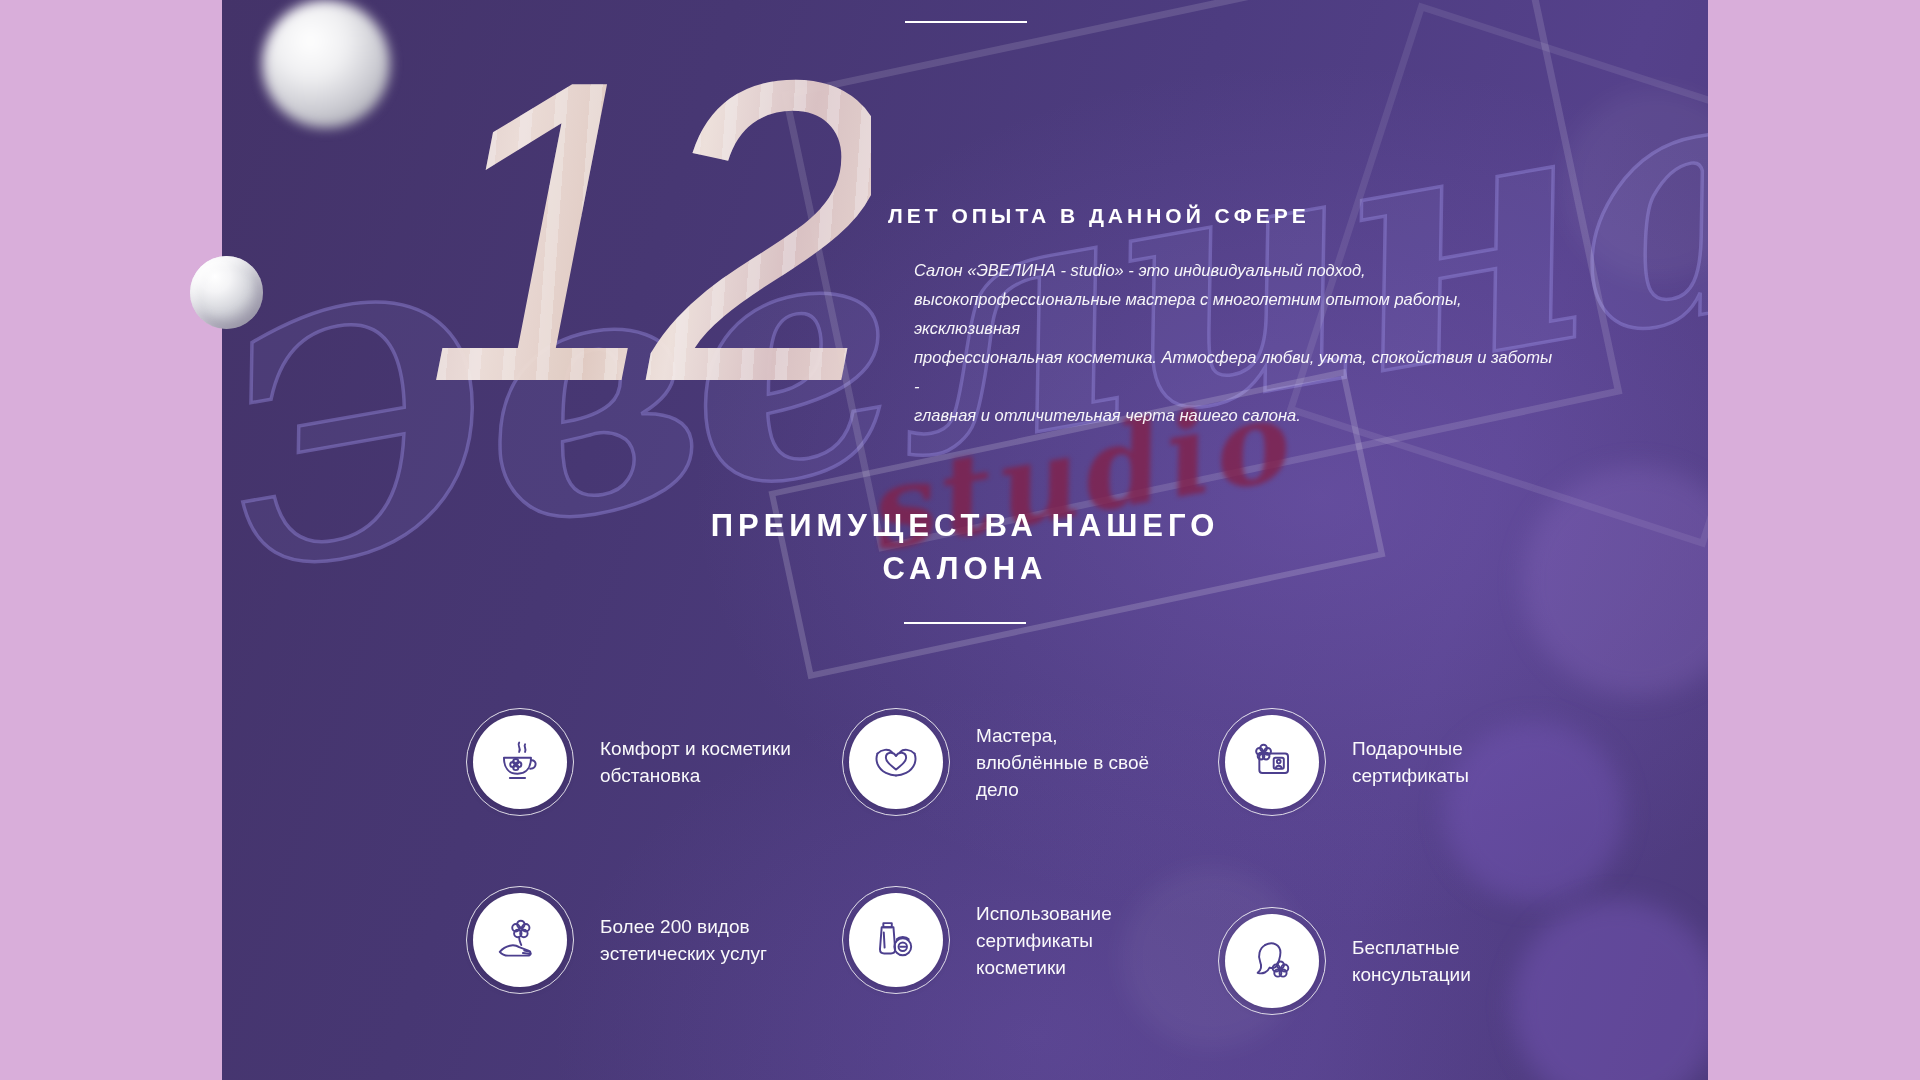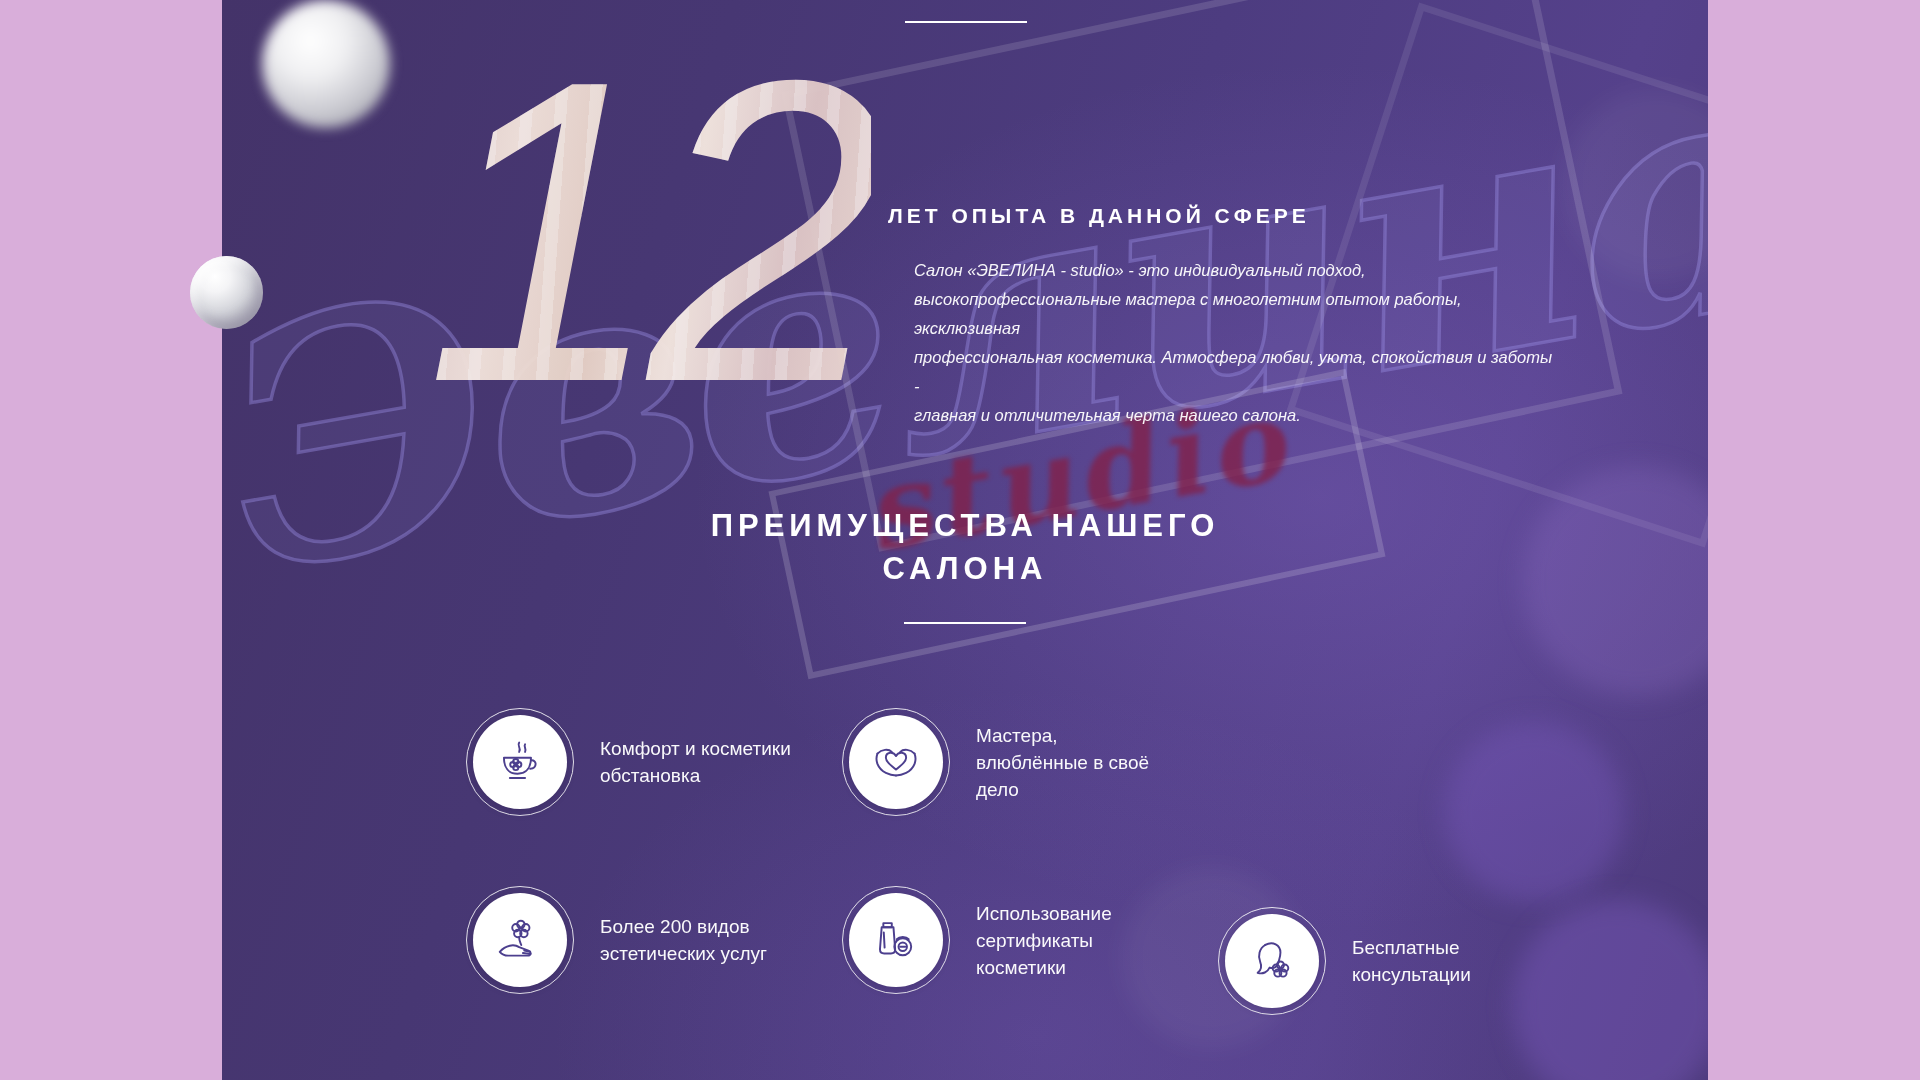--- a/index.html
+++ b/index.html
@@ -149,20 +149,40 @@
           <path d="M10 22 C7 30 10 40 20 45 C25 47.5 30 48 32 48"></path>
           <path d="M54 22 C57 30 54 40 44 45 C39 47.5 34 48 32 48"></path>
         </svg>
       </div>
     </div>
     <div class="adv-label">Мастера,
 влюблённые в своё
 дело</div>
   </div>
 
+  <div class="adv-item pos-r1c3">
+    <div class="icon-ring">
+      <div class="icon-disc">
+        <svg width="54" height="54" viewBox="0 0 64 64">
+          <rect x="17" y="22" width="34" height="23" rx="3.5"></rect>
+          <rect x="34" y="27" width="12" height="13" rx="2"></rect>
+          <circle cx="40" cy="31.5" r="2.2"></circle>
+          <path d="M36.5 39 C37.5 35.5 42.5 35.5 43.5 39"></path>
+          <circle cx="22" cy="15.6" r="4"></circle>
+            <circle cx="17.2" cy="19.4" r="4"></circle>
+          <circle cx="19" cy="25" r="4"></circle>
+            <circle cx="25" cy="25" r="4"></circle>
+          <circle cx="26.8" cy="19.4" r="4"></circle>
+            <circle cx="22" cy="20.6" r="1.7"></circle>
+        </svg>
+      </div>
+    </div>
+    <div class="adv-label">Подарочные
+сертификаты</div>
+  </div>
 
   <div class="adv-item pos-r2c1">
     <div class="icon-ring">
       <div class="icon-disc">
         <svg width="54" height="54" viewBox="0 0 64 64">
           <circle cx="33" cy="13.5" r="4.4"></circle>
             <circle cx="27.2" cy="17.5" r="4.4"></circle>
           <circle cx="29.4" cy="24.3" r="4.4"></circle>
             <circle cx="36.6" cy="24.3" r="4.4"></circle>
           <circle cx="38.8" cy="17.5" r="4.4"></circle>

